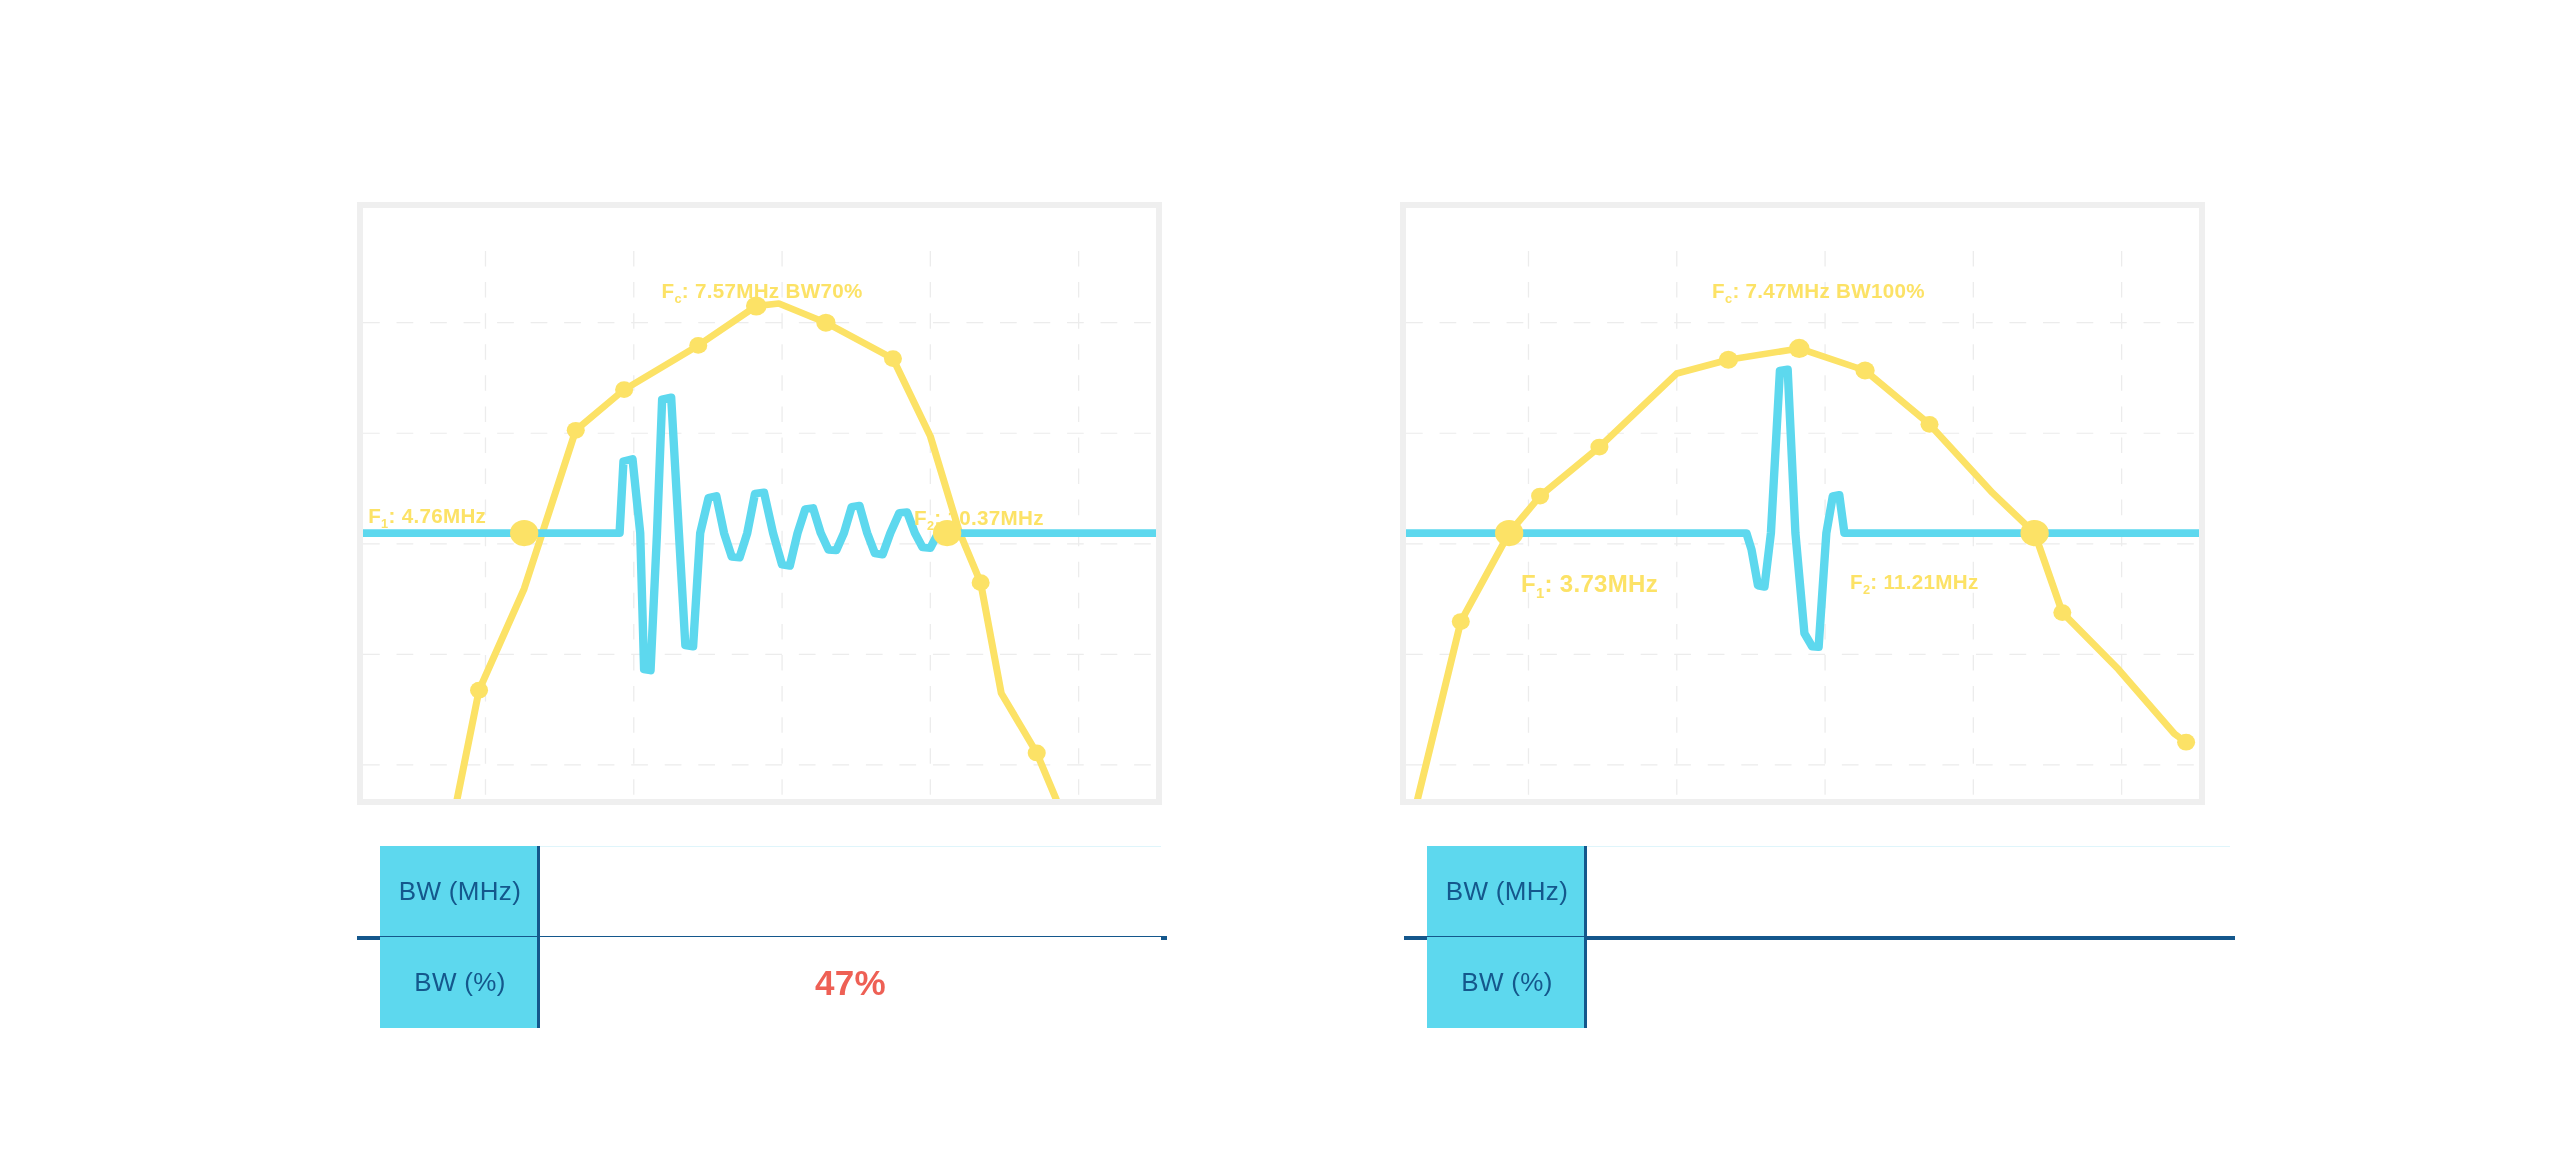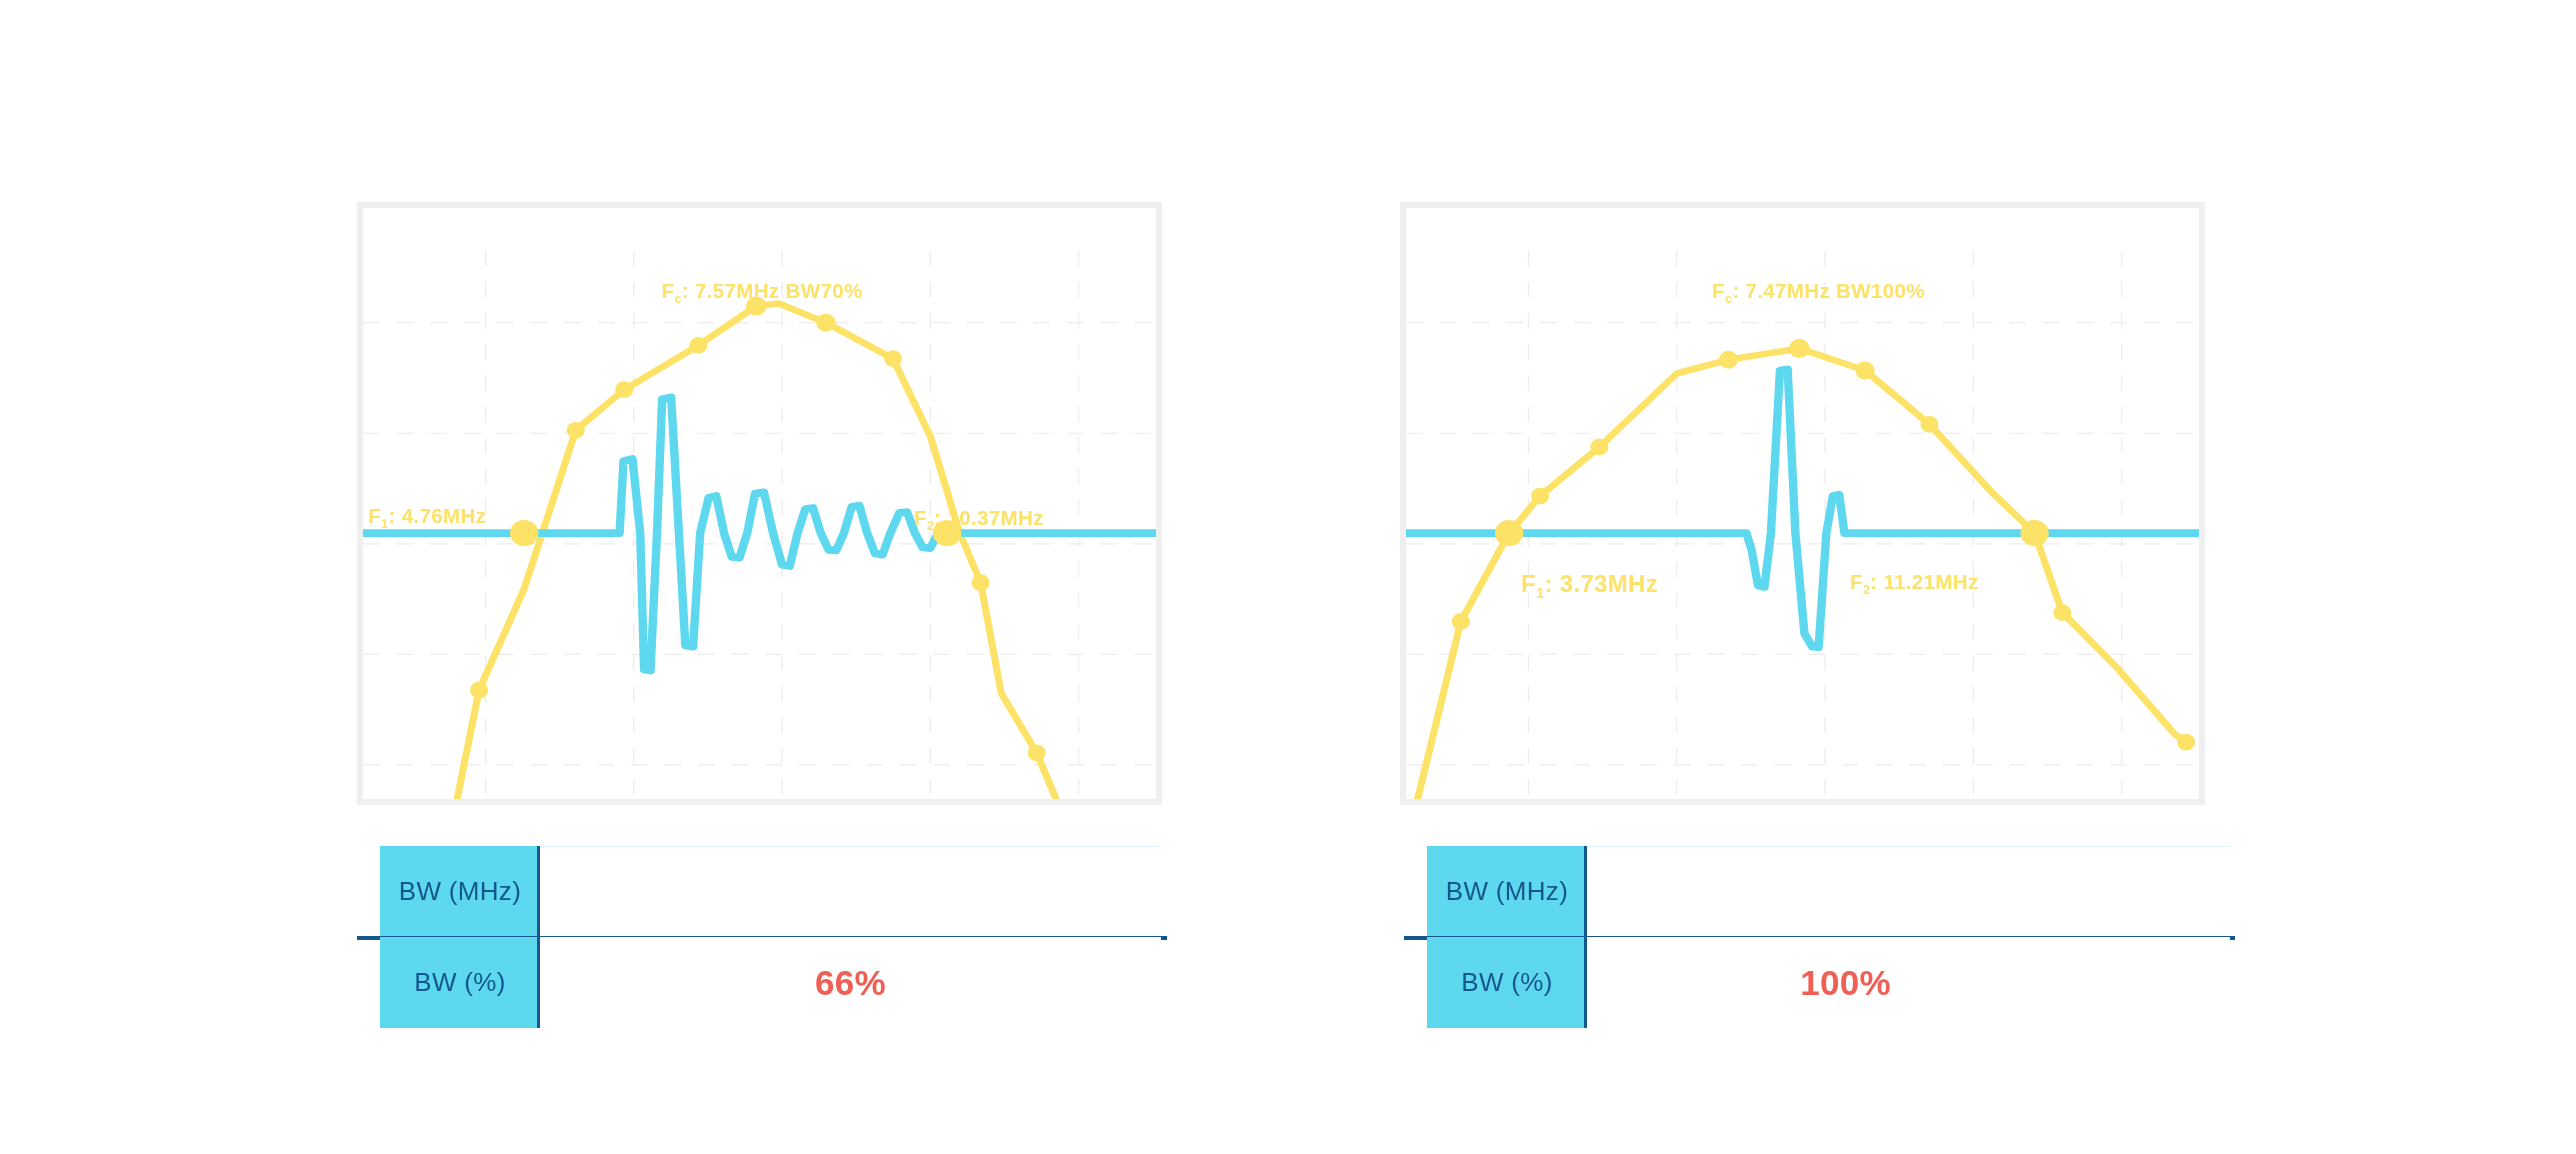--- a/index.html
+++ b/index.html
@@ -147,21 +147,21 @@
       </div>
     </div>
 
     <div class="bw-divider"></div>
 
     <div class="bw-row">
       <div class="bw-label-cell">
         <span class="bw-label-text">BW (%)</span>
       </div>
       <div class="bw-value-cell">
-        <span class="bw-value-pct">66%</span>
+        <span class="bw-value-pct">47%</span>
       </div>
     </div>
   </div>
 </div>
 
 <div class="panel right">
 
   <div class="chart-frame">
     <div class="chart-inner">
       <svg class="chart-svg" viewBox="0 0 1230 917" preserveAspectRatio="none">
@@ -232,19 +232,16 @@
         <span class="bw-label-text">BW (MHz)</span>
       </div>
     </div>
 
     <div class="bw-divider" style="width:831px;"></div>
 
     <div class="bw-row">
       <div class="bw-label-cell">
         <span class="bw-label-text">BW (%)</span>
       </div>
-      <div class="bw-value-cell">
-        <span class="bw-value-pct" style="margin-right:126px;">100%</span>
-      </div>
     </div>
   </div>
 </div>
 
 
 </body></html>

